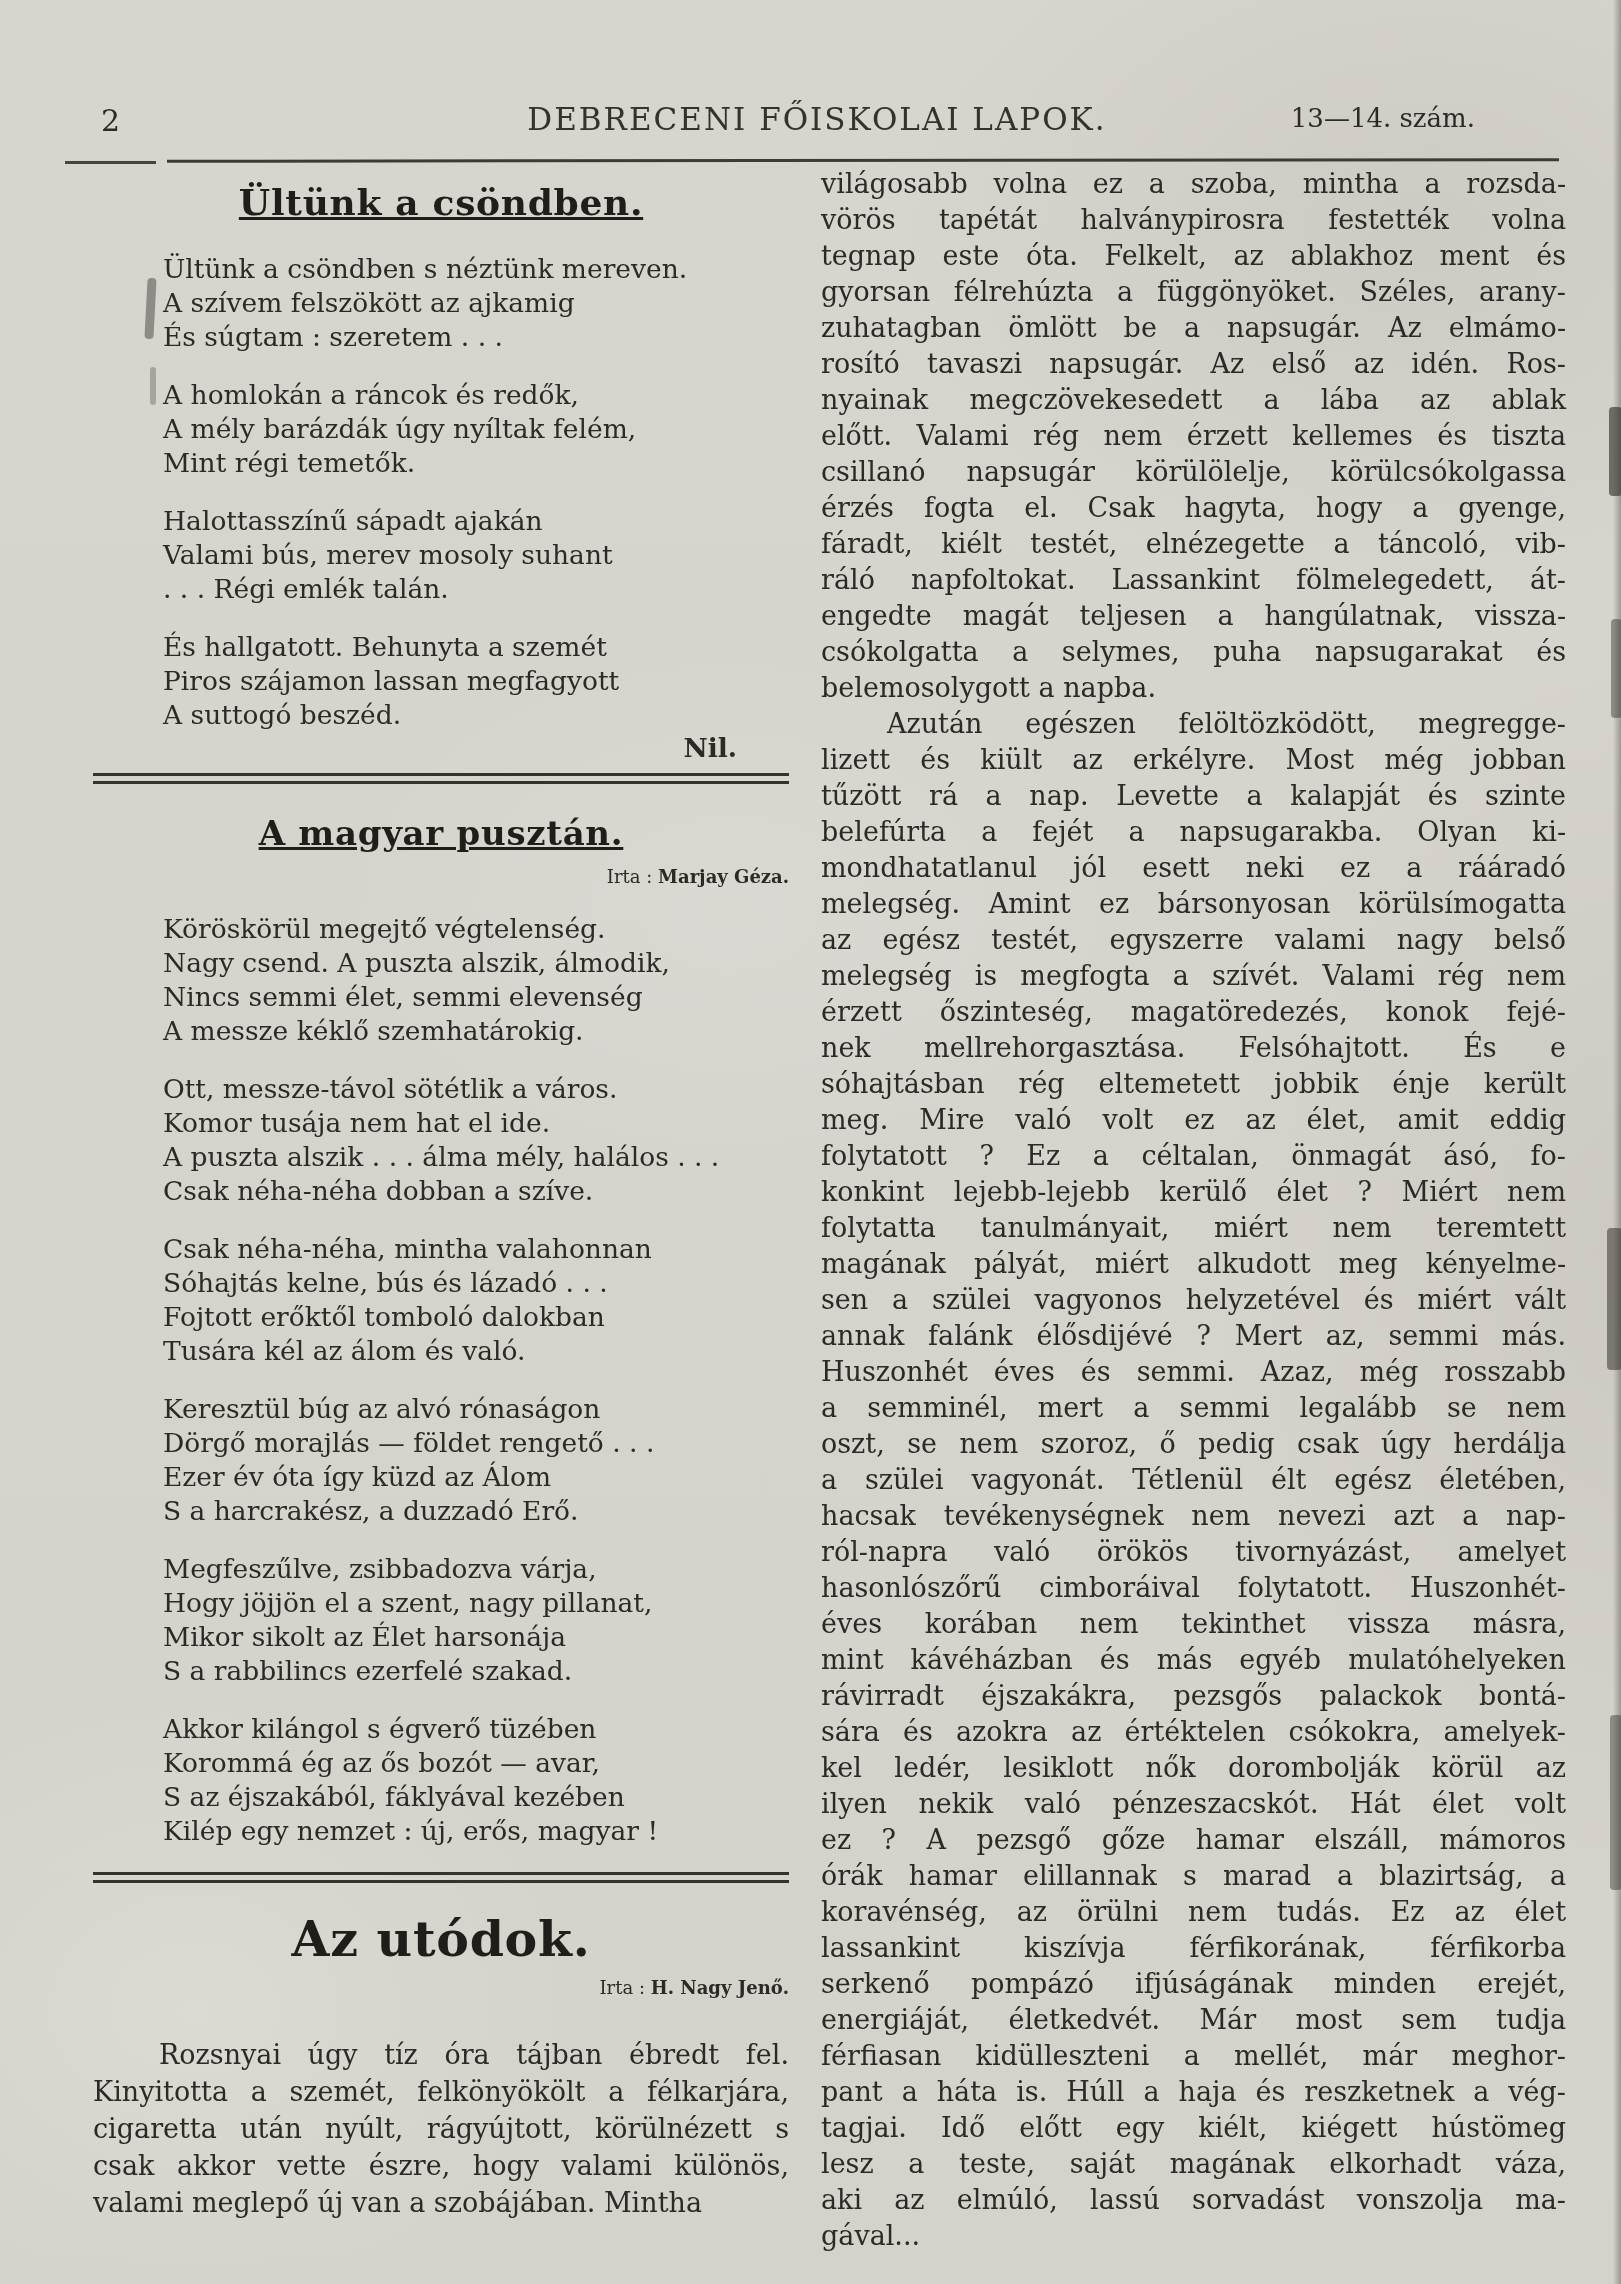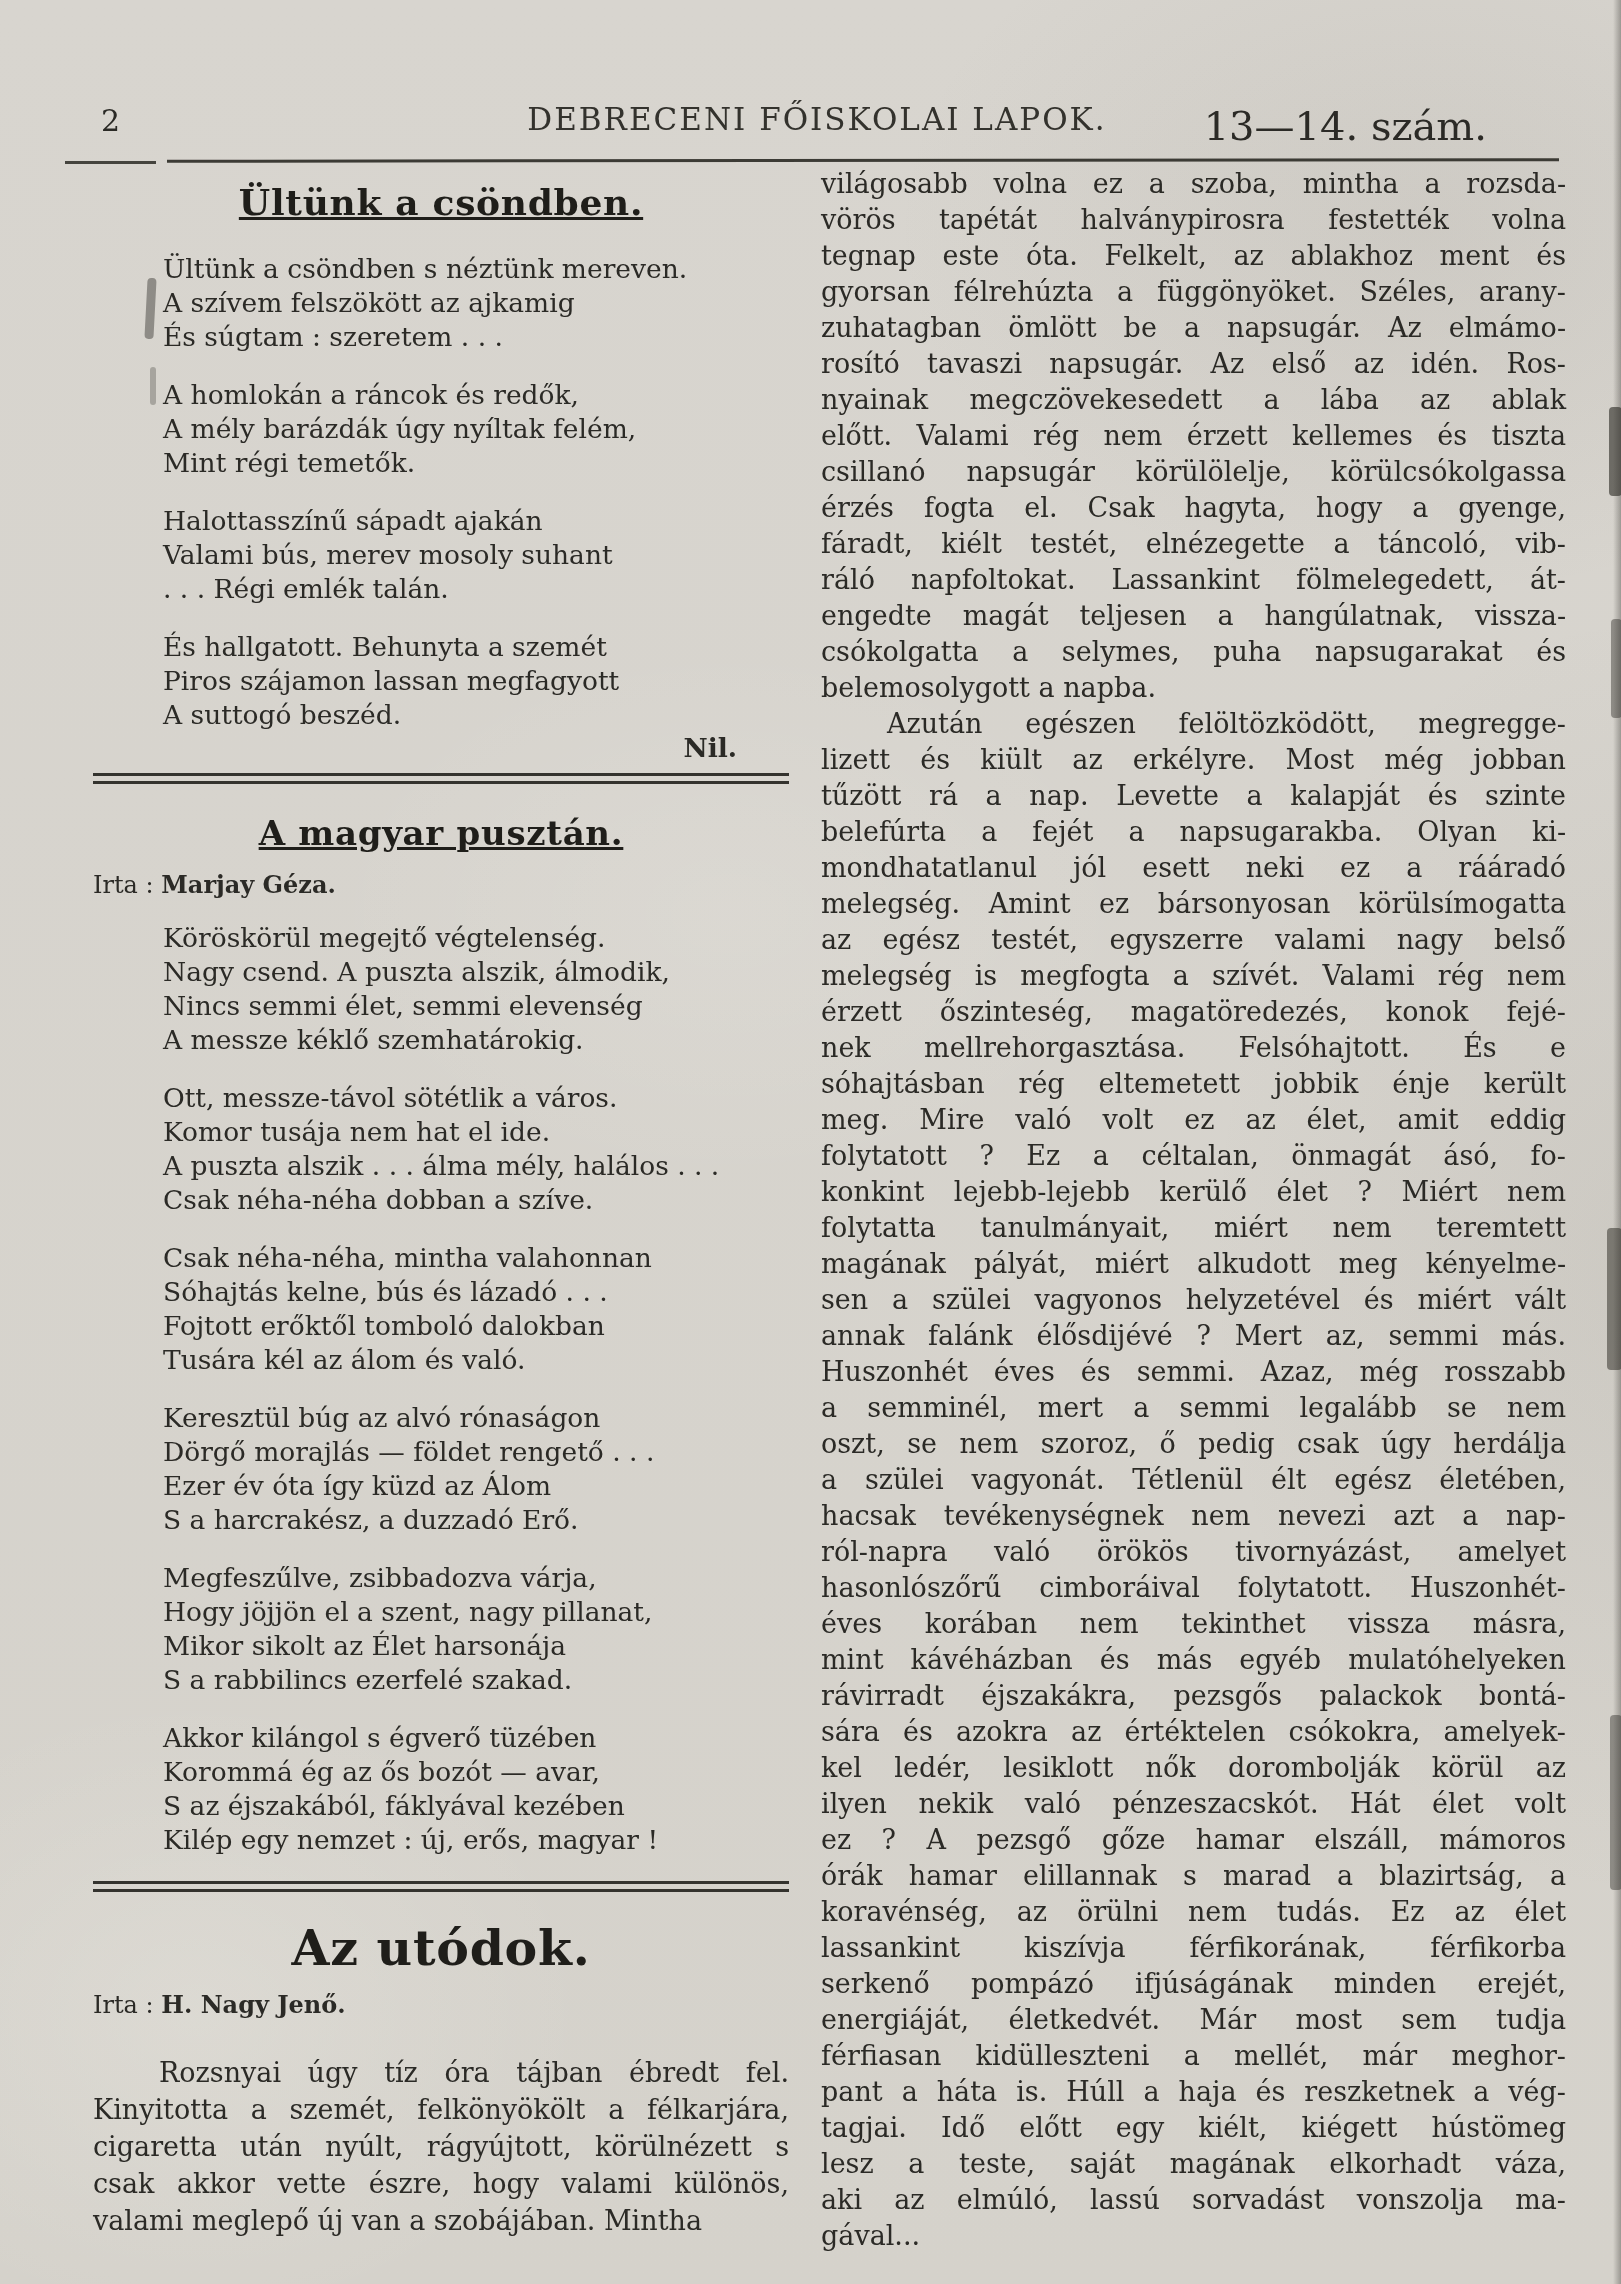--- a/index.html
+++ b/index.html
@@ -12,31 +12,31 @@
     background:
       radial-gradient(861px 596px at 88% 10%, rgba(115,110,100,0.10), transparent 62%),
       radial-gradient(662px 993px at 101% 55%, rgba(105,100,90,0.09), transparent 65%),
       radial-gradient(662px 530px at 12% 88%, rgba(255,255,248,0.16), transparent 60%),
       radial-gradient(596px 397px at 45% 40%, rgba(255,255,250,0.10), transparent 70%),
       linear-gradient(#d8d5cf,#d5d2cb);
   }
   
   .page-number{position:absolute;left:101px;top:103px;font-size:30px;}
   .masthead{position:absolute;left:12px;right:0;top:101px;text-align:center;font-size:31px;letter-spacing:2px;color:#33322d;}
-  .issue{position:absolute;right:135px;top:103px;font-size:40px;}
+  .issue{position:absolute;right:147px;top:103px;font-size:26px;}
   .rule-a{position:absolute;left:65px;top:161px;width:91px;height:2.6px;background:#45443e;}
   .rule-b{position:absolute;left:167px;top:159px;width:1392px;height:2.6px;background:#3c3b35;transform:rotate(-0.06deg);}
   
   .col-left{position:absolute;left:93px;top:177px;width:696px;}
   .col-right{position:absolute;left:821px;top:166px;width:745px;font-size:27px;line-height:36px;}
   
   .poem-title{text-align:center;font-size:36px;font-weight:bold;letter-spacing:0.7px;color:#1f1e1a;margin:4px 0 29px 0;text-decoration:underline;}
   .poem-title.small{font-size:34px;margin:29px 0 0 0;}
   .story-title{text-align:center;font-size:49px;font-weight:bold;letter-spacing:0.7px;color:#1f1e1a;margin:32px 0 0 0;line-height:49px;}
-  .byline{text-align:left;font-size:24px;line-height:29px;margin-top:17px;}
+  .byline{text-align:right;font-size:18px;line-height:29px;margin-top:9px;}
   .byline .author{font-weight:bold;}
   .poem-block{padding-left:70px;margin-top:21px;}
   .poem-block.first{margin-top:0;}
   .stanza{margin-bottom:24px;}
   .stanza:last-child{margin-bottom:0;}
   .poem-line{font-size:26.5px;line-height:34px;white-space:nowrap;}
   .poem-signature{text-align:right;padding-right:52px;font-weight:bold;font-size:26.5px;line-height:30px;margin-top:1.3px;}
   .divider{margin-top:9.3px;height:5.3px;border-top:3.3px solid #34332e;border-bottom:3.3px solid #34332e;}
   .divider.second{margin-top:24px;}
   

